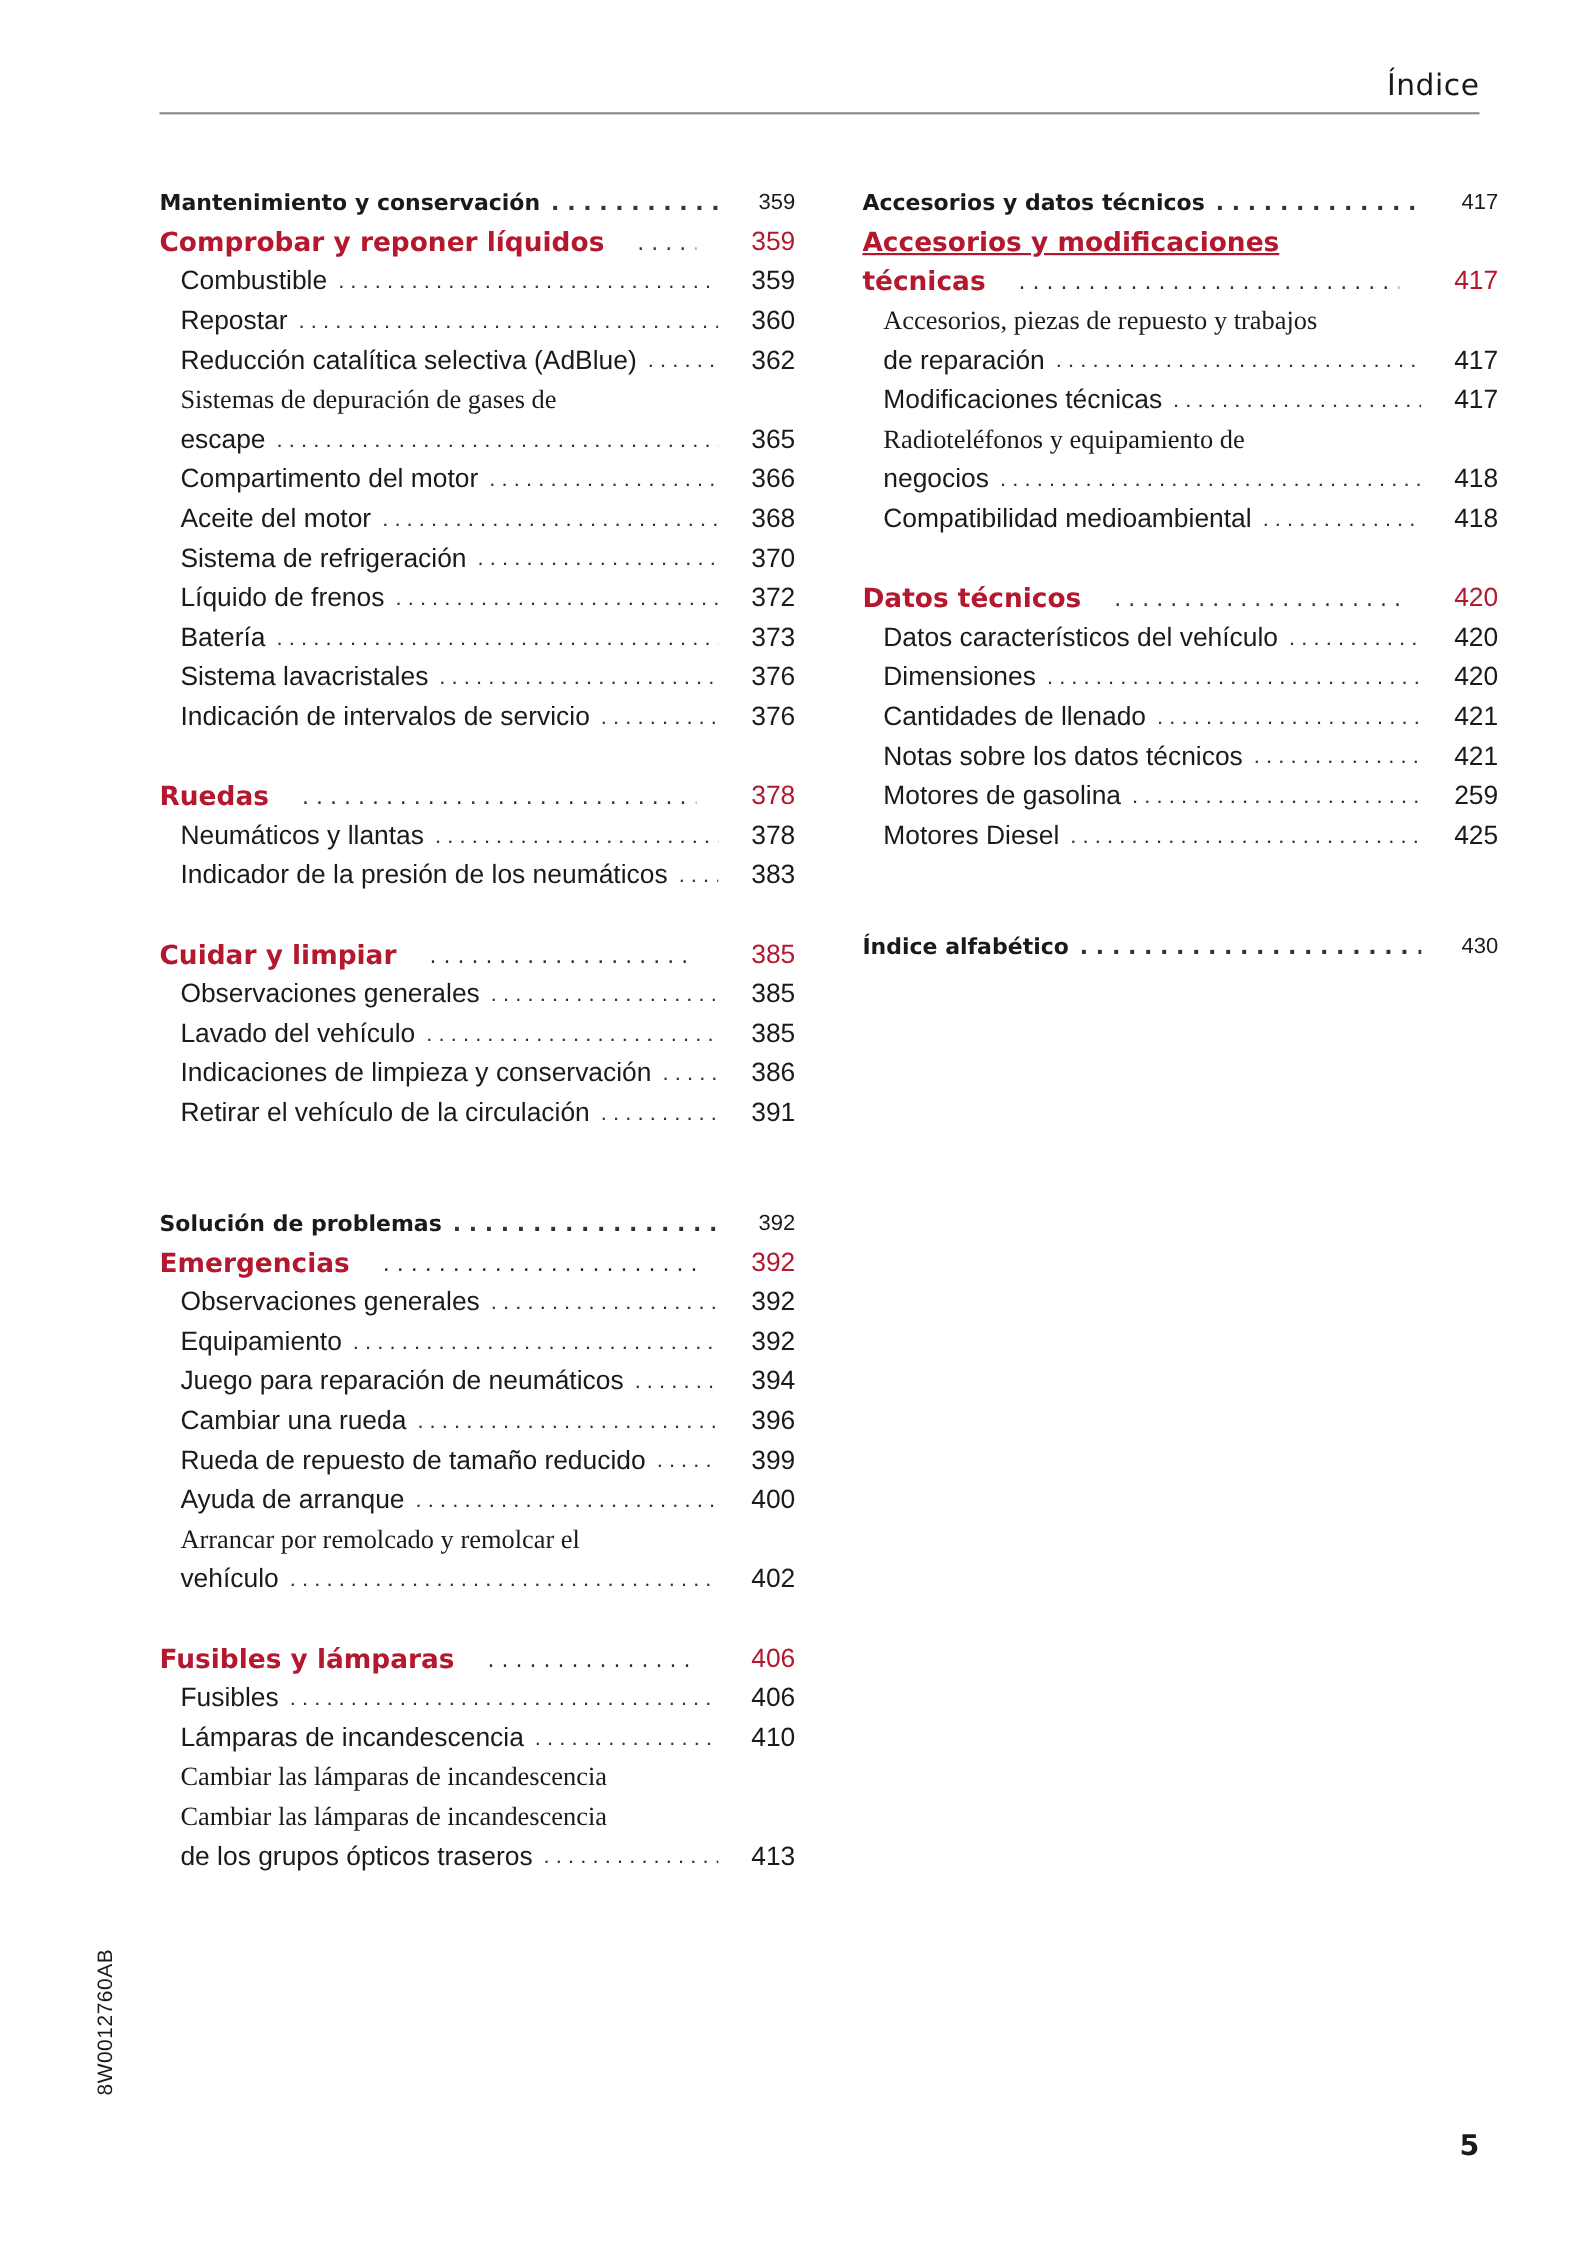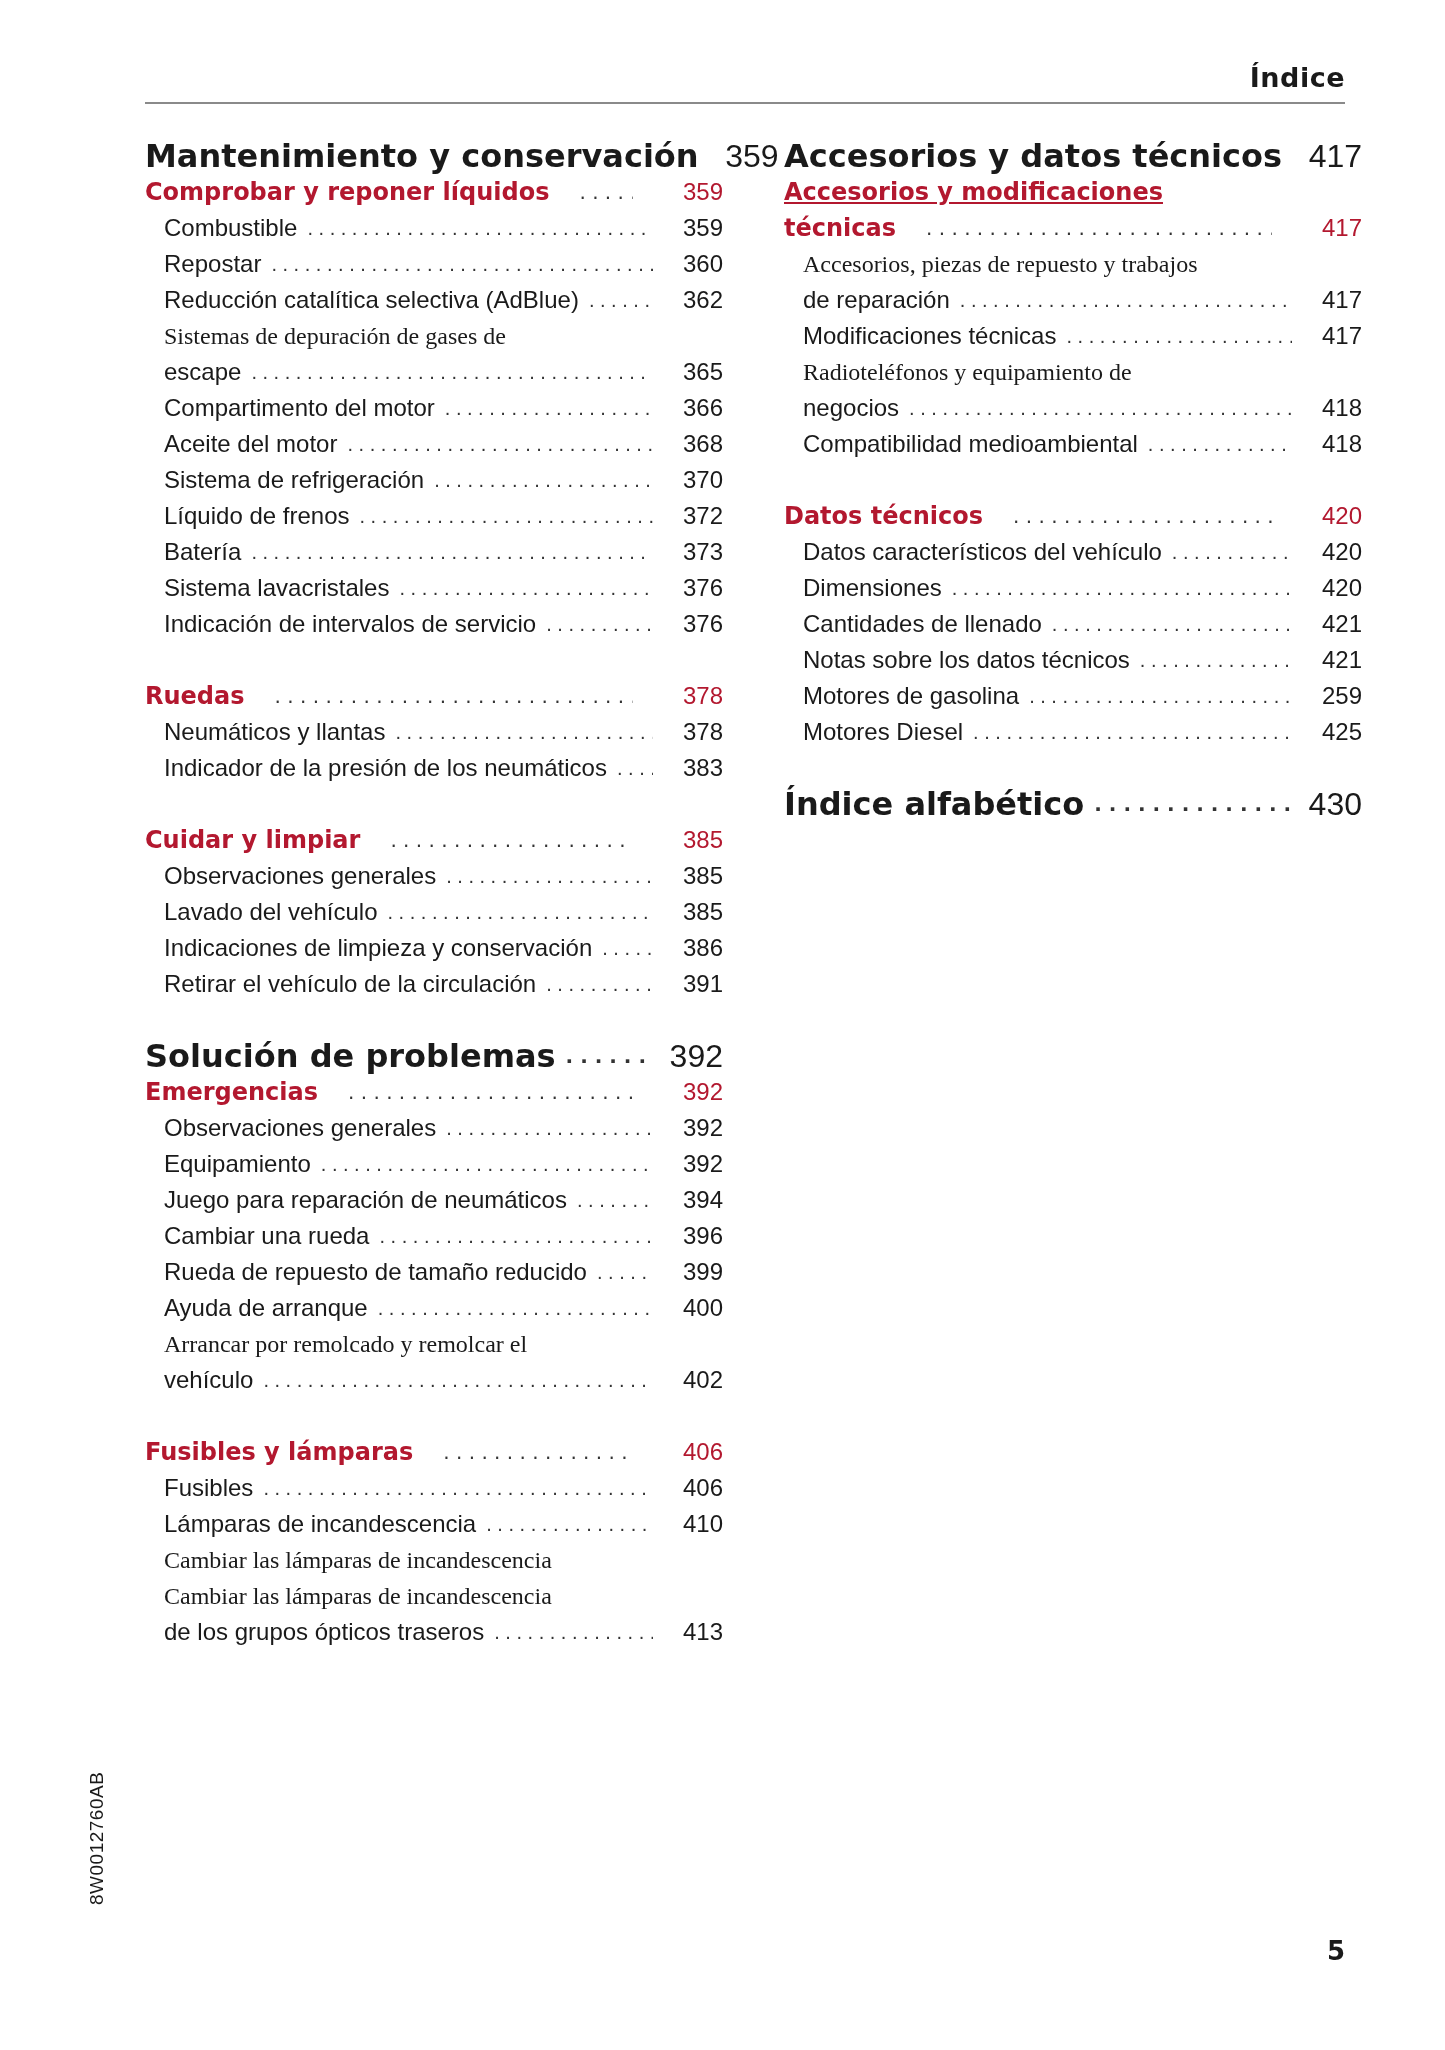--- a/index.html
+++ b/index.html
@@ -1,30 +1,30 @@
 <!DOCTYPE html>
 <html><head>
 <meta charset="utf-8">
 <style>
   html, body { margin:0; padding:0; background:#ffffff; }
   body { width:1445px; height:2050px; position:relative; overflow:hidden;
          font-family:"DejaVu Sans", "Liberation Sans", sans-serif; color:#1a1a1a; }
-  .header-title { position:absolute; top:62px; right:100px; font-size:27px; font-weight:bold; letter-spacing:0.5px; color:#1a1a1a; }
+  .header-title { position:absolute; top:62px; right:100px; font-size:27px; font-weight:normal; letter-spacing:0.5px; color:#1a1a1a; }
   .header-rule { position:absolute; top:102px; left:145px; width:1200px; height:2px; background:#8a8a8a; }
   .col { position:absolute; top:138px; width:578px; }
   .col.left { left:145px; }
   .col.right { left:784px; }
   .entry { display:flex; align-items:flex-end; line-height:36px; font-size:24px; }
   .entry .label { white-space:nowrap; padding-right:10px; }
   .entry .leader { flex:1; overflow:hidden; white-space:nowrap; color:#333; letter-spacing:4.2px; font-size:20px; }
   .entry .leader::before { content:". . . . . . . . . . . . . . . . . . . . . . . . . . . . . . . . . . . . . . . . . . . . . . . . . . . . . . . . . . . . . . . . . . . ."; letter-spacing:0; }
   .entry .page { width:56px; text-align:right; flex:none; padding-left:14px; }
   .entry.sub { padding-left:19px; font-family:"Liberation Sans", sans-serif; font-size:24px; }
   .entry.sub .label, .entry.sub .page { font-family:"Liberation Sans", sans-serif; }
-  .entry.chapter { font-weight:bold; font-family:"DejaVu Sans", sans-serif; font-size:32px; }
+  .entry.chapter { font-weight:bold; font-family:"DejaVu Sans", sans-serif; font-size:20px;margin-top:28px; }
   .entry.chapter .page { font-weight:normal; font-family:"Liberation Sans", sans-serif; }
   .entry.section { color:#b3182f; font-weight:bold; font-family:"DejaVu Sans", sans-serif; font-size:24px;gap:20px; }
   .entry.section .page { font-weight:normal; color:#b3182f; font-family:"Liberation Sans", sans-serif; }
   .entry.section .leader { color:#333; font-weight:normal; }
   .wrap-first { line-height:36px; font-size:24px; white-space:nowrap; }
   .wrap-first.sub { padding-left:19px; font-family:Liberation Serif, serif; }
   .wrap-first.section { color:#b3182f; font-weight:bold;text-decoration:underline; }
   .gap { height:36px; }
   .docid { position:absolute; left:86px; top:1905px; transform-origin:left top; transform:rotate(-90deg); font-size:19px; letter-spacing:0.5px; font-family:"Liberation Sans", sans-serif; color:#1a1a1a; white-space:nowrap; }
   .pagenum { position:absolute; right:100px; top:1936px; font-size:26px; font-weight:bold; }

